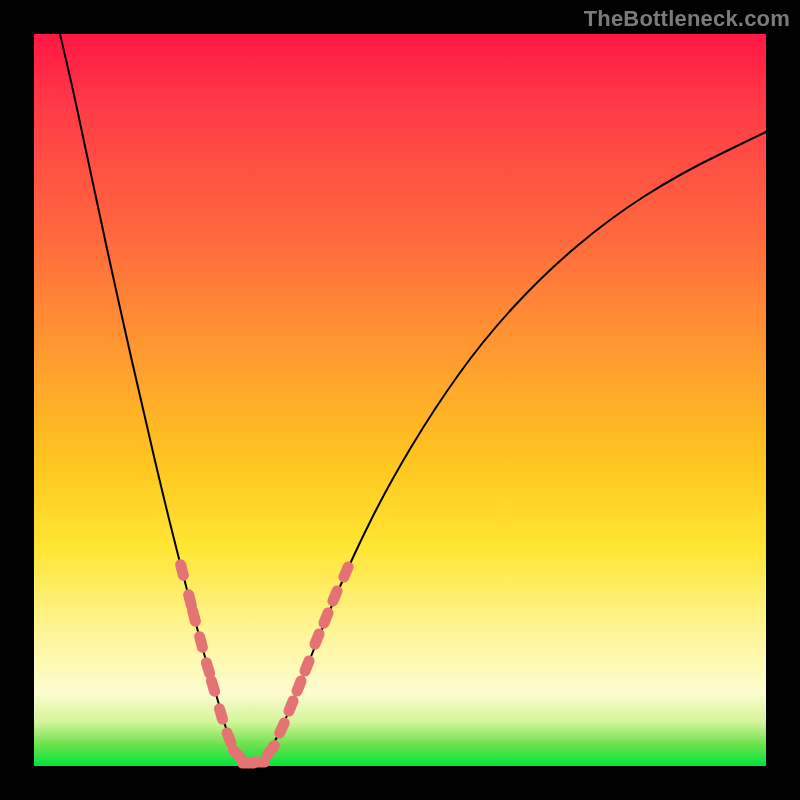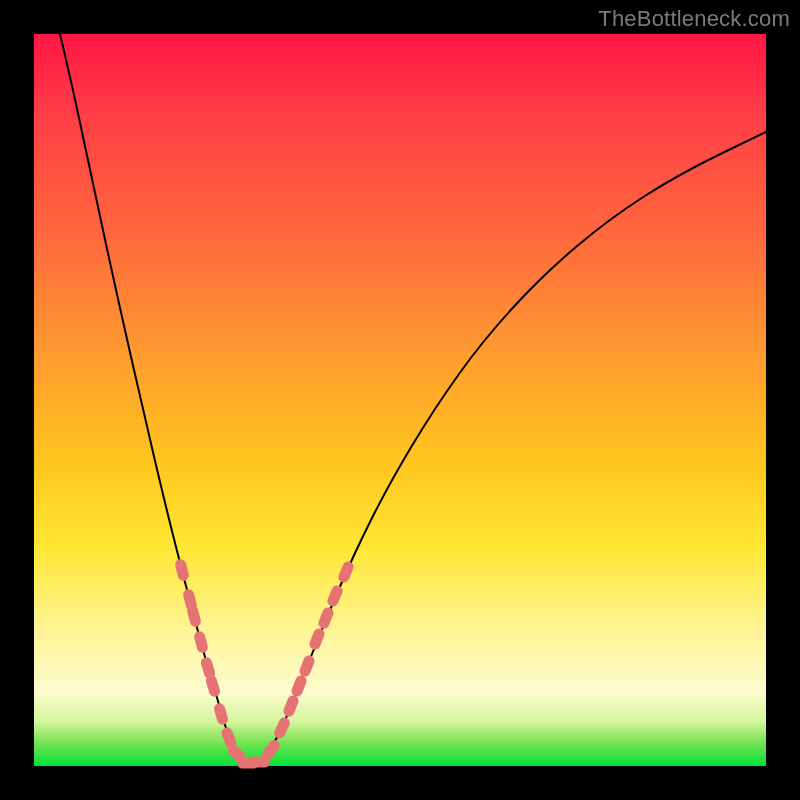--- a/index.html
+++ b/index.html
@@ -40,21 +40,21 @@
       #6fe24e 97%,
       #00e439 100%
     );
   }
   .watermark {
     position: absolute;
     top: 6px;
     right: 10px;
     color: #7b7b7b;
     font-size: 22px;
-    font-weight: 400;
+    font-weight: 700;
     letter-spacing: 0.2px;
     user-select: none;
   }
   svg.curves {
     position: absolute;
     left: 0;
     top: 0;
     width: 732px;
     height: 732px;
     overflow: visible;

